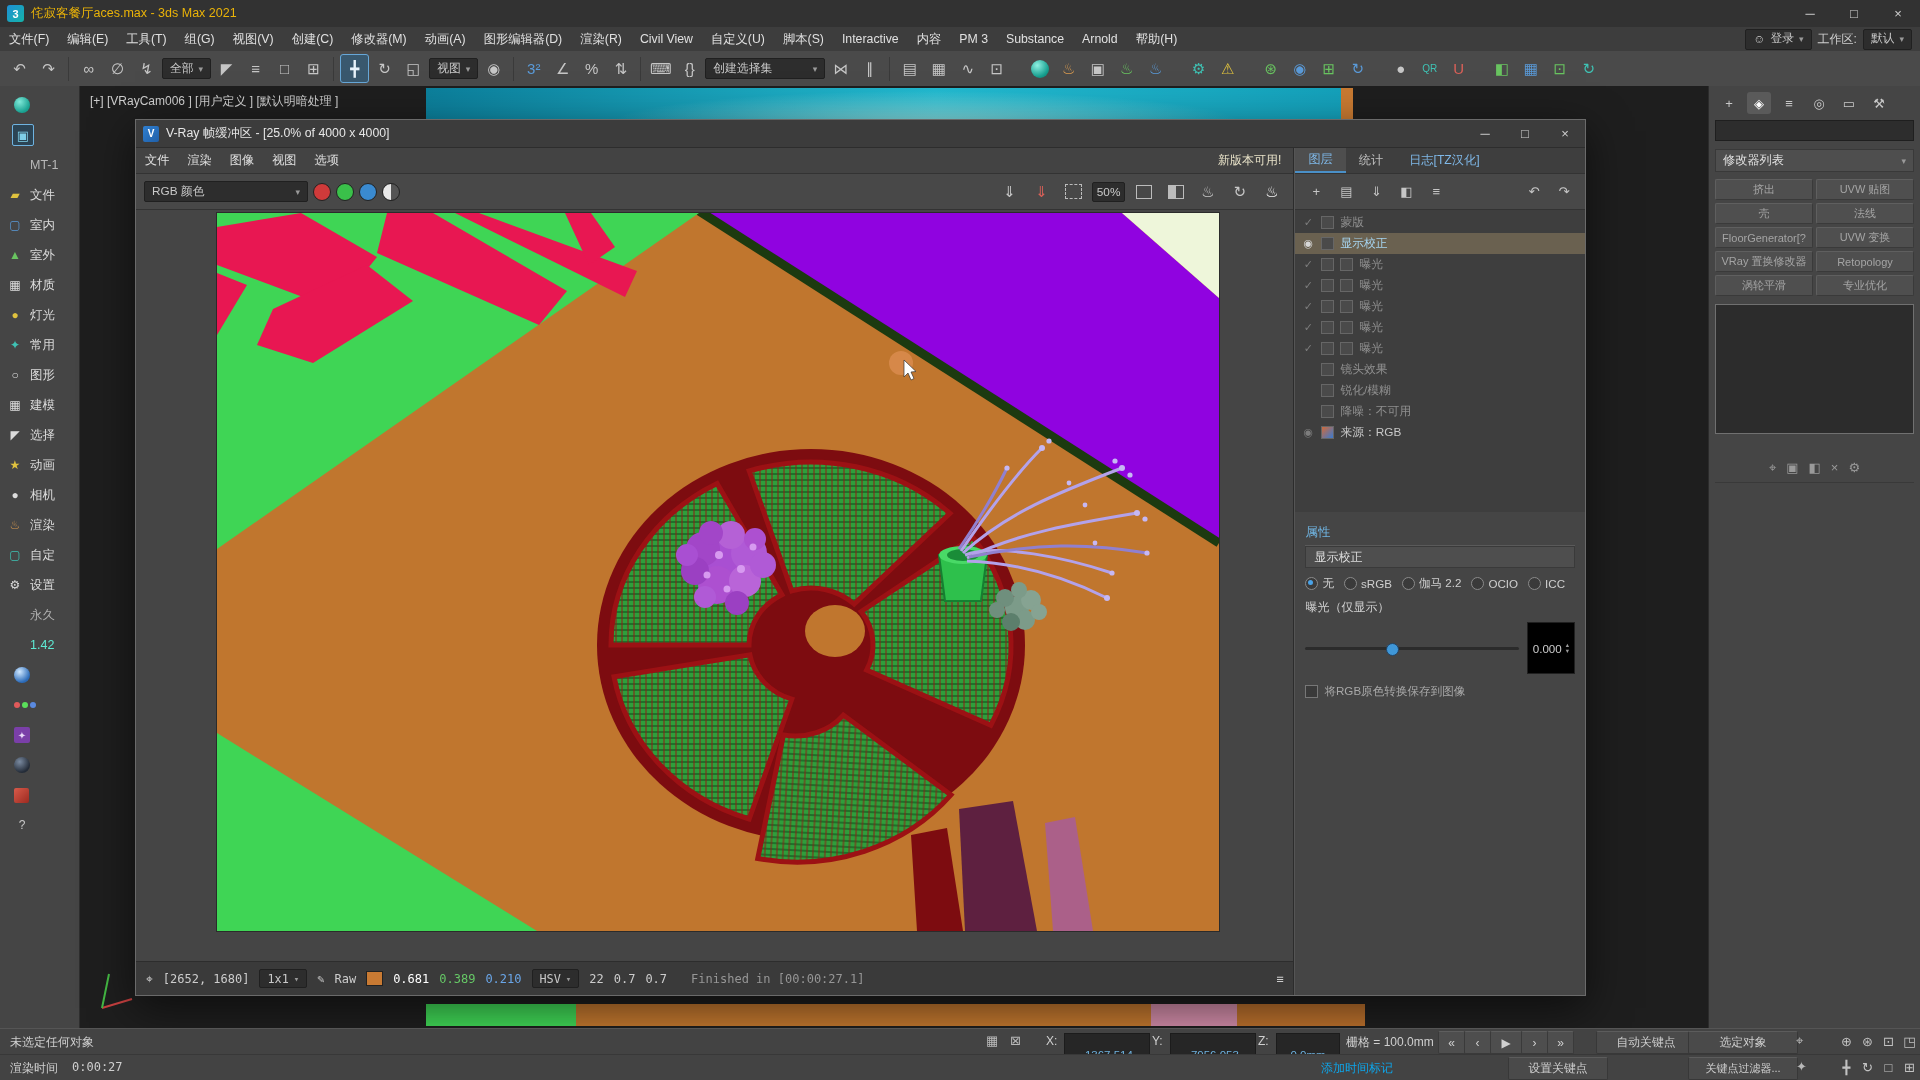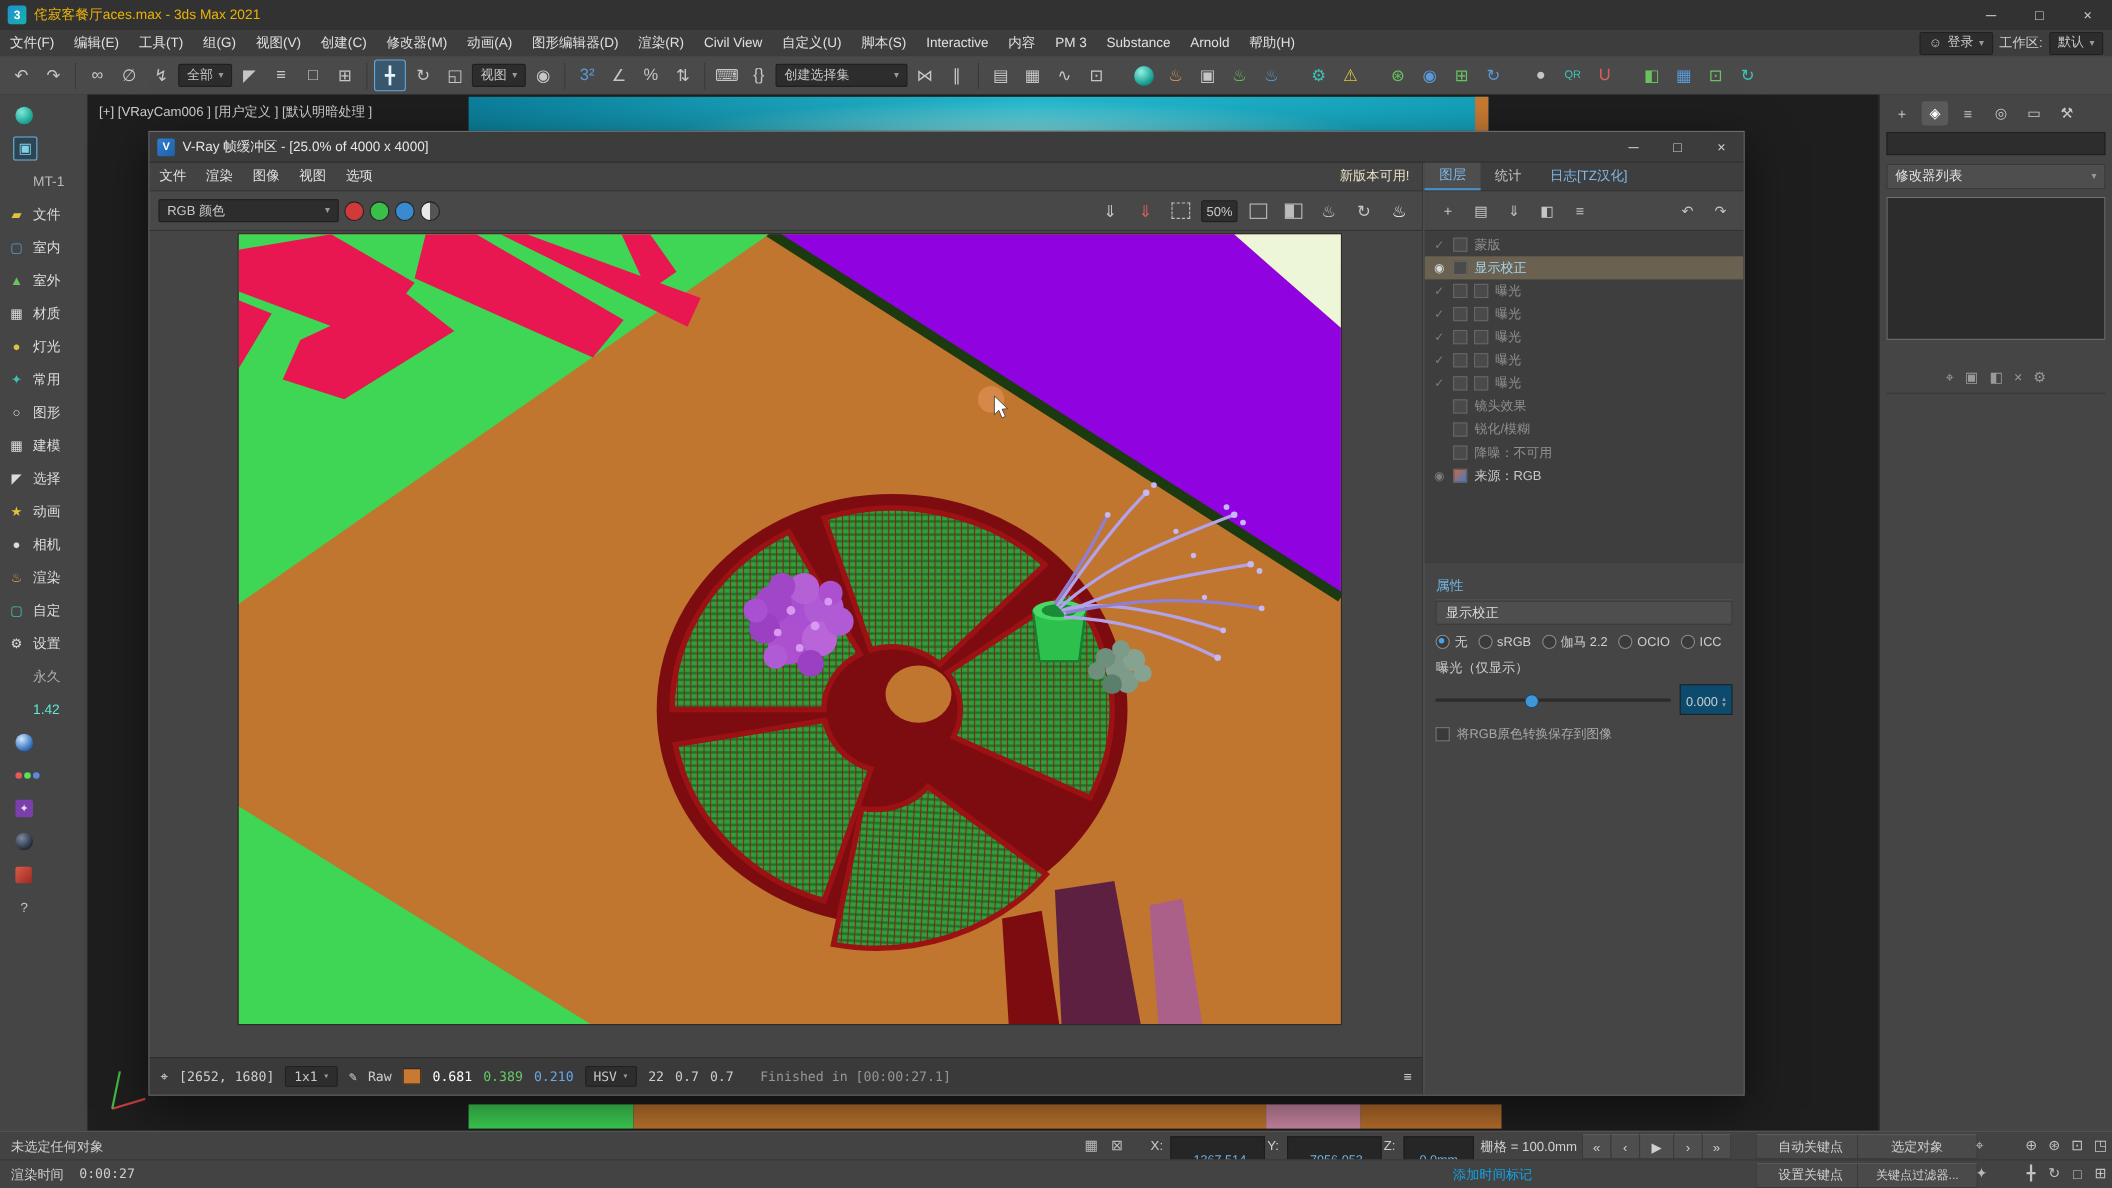--- a/index.html
+++ b/index.html
@@ -86,21 +86,21 @@
   .phead{color:#6fb3e0;font-size:12.5px;padding:6px 0 4px 0;border-bottom:1px solid #5a5a5a;margin-bottom:0}
   .psub{background:#4e4e4e;border:1px solid #3a3a3a;height:20px;display:flex;align-items:center;padding:0 8px;font-size:12px;color:#ddd;margin-bottom:8px}
   .radios{display:flex;align-items:center;gap:10px;font-size:11.6px;color:#cfcfcf;margin-bottom:8px;flex-wrap:nowrap}
   .rd{display:flex;align-items:center;gap:4px;white-space:nowrap}
   .rdot{width:11px;height:11px;border-radius:50%;border:1px solid #8a8a8a;background:#3a3a3a;position:relative}
   .rdot.on::after{content:"";position:absolute;left:2px;top:2px;width:5px;height:5px;border-radius:50%;background:#4aa3e8}
   .explabel{font-size:12px;color:#cfcfcf;margin-bottom:6px}
   .sliderrow{display:flex;align-items:center;gap:8px;margin-bottom:10px}
   .track{flex:1;height:3px;background:#2b2b2b;border-radius:2px;position:relative}
   .thumb{position:absolute;left:38%;top:-4px;width:11px;height:11px;border-radius:50%;background:#3f97d8;border:1px solid #246}
-  .valbox{background:#0c4a6e;border:1px solid #202020;height:18px;display:flex;align-items:flex-end;padding:4px 5px;color:#ccc;font-size:11.6px;gap:4px}
+  .valbox{background:#000000;border:1px solid #202020;height:18px;display:flex;align-items:center;padding:16px 5px;color:#ccc;font-size:11.6px;gap:4px}
   .spin{display:flex;flex-direction:column;font-size:6.5px;line-height:6px;color:#9a9a9a}
   .cbrow{display:flex;align-items:center;gap:6px;color:#a8a8a8;font-size:11.6px}
   .cb{width:11px;height:11px;border:1px solid #777;background:#3a3a3a}
   
   .cmd{position:absolute;left:1708px;top:86px;width:212px;height:942px;background:#454545;border-left:1px solid #2c2c2c;box-sizing:border-box;padding:4px 6px}
   .cmdtabs{display:flex;gap:6px;padding:2px 2px 6px 2px;color:#c8c8c8}
   .cmdtabs .ti{width:24px;height:22px;display:flex;align-items:center;justify-content:center;border-radius:3px;font-size:13px}
   .cmdtabs .ti.active{background:#5a5a5a;color:#fff}
   .namefield{height:19px;background:#2d2d2d;border:1px solid #1f1f1f;margin-bottom:8px}
   .modlist{height:21px;background:#4e4e4e;border:1px solid #393939;display:flex;align-items:center;padding:0 7px;font-size:12.2px;color:#e0e0e0;justify-content:space-between;margin-bottom:7px}
@@ -671,20 +671,32 @@
       <span class="ti">≡</span>
       <span class="ti">◎</span>
       <span class="ti">▭</span>
       <span class="ti">⚒</span>
     </div>
     <div class="namefield"></div>
     <div class="modlist">
       <span>修改器列表</span>
       <span class="caret">▾</span>
     </div>
+    <div class="btngrid">
+      <span class="cbtn">挤出</span>
+      <span class="cbtn">UVW 贴图</span>
+      <span class="cbtn">壳</span>
+      <span class="cbtn">法线</span>
+      <span class="cbtn">FloorGenerator[?</span>
+      <span class="cbtn">UVW 变换</span>
+      <span class="cbtn">VRay 置换修改器</span>
+      <span class="cbtn">Retopology</span>
+      <span class="cbtn">涡轮平滑</span>
+      <span class="cbtn">专业优化</span>
+    </div>
     <div class="stackbox"></div>
     <div class="stackicons">
       <span>⌖</span>
       <span>▣</span>
       <span>◧</span>
       <span>×</span>
       <span>⚙</span>
     </div>
   </div>
 
@@ -708,21 +720,21 @@
     <span class="kbtn" style="left:1688px;width:96px">
       <span>选定对象</span>
     </span>
     <span class="sicon" style="left:1796px">⌖</span>
   </div>
 
   <div class="srow2">
     <span class="stext" style="left:10px">渲染时间</span>
     <span class="stext" style="left:72px;font-family:'DejaVu Sans Mono',monospace">0:00:27</span>
     <span class="stext" style="left:1321px;color:#0ea5e9">添加时间标记</span>
-    <span class="kbtn" style="left:1596px;width:86px">设置关键点</span>
+    <span class="kbtn" style="left:1508px;width:86px">设置关键点</span>
     <span class="kbtn" style="left:1688px;width:96px;font-size:11px">关键点过滤器...</span>
     <span class="sicon" style="left:1796px">✦</span>
   </div>
 
   <div class="navgrid">
     <span>⊕</span>
     <span>⊛</span>
     <span>⊡</span>
     <span>◳</span>
     <span>╋</span>

